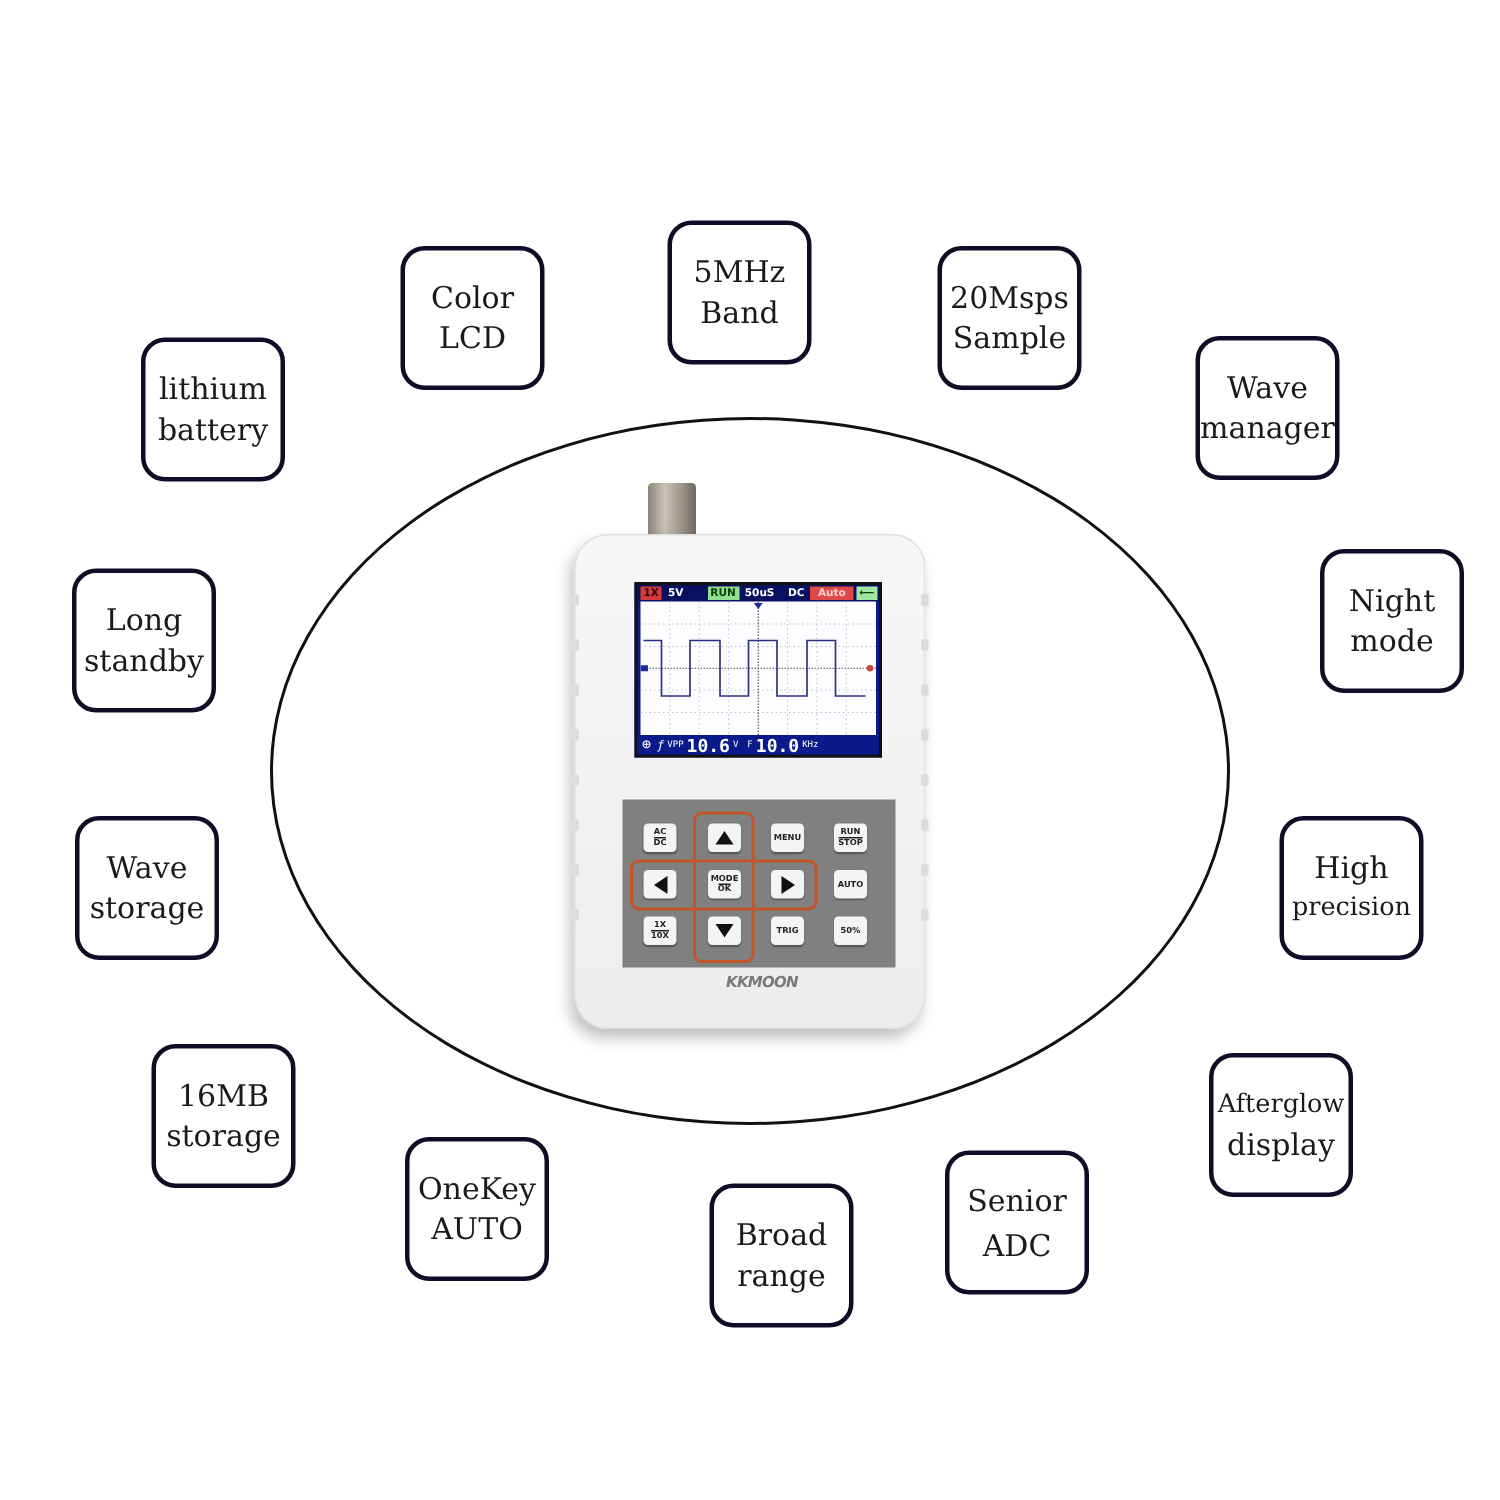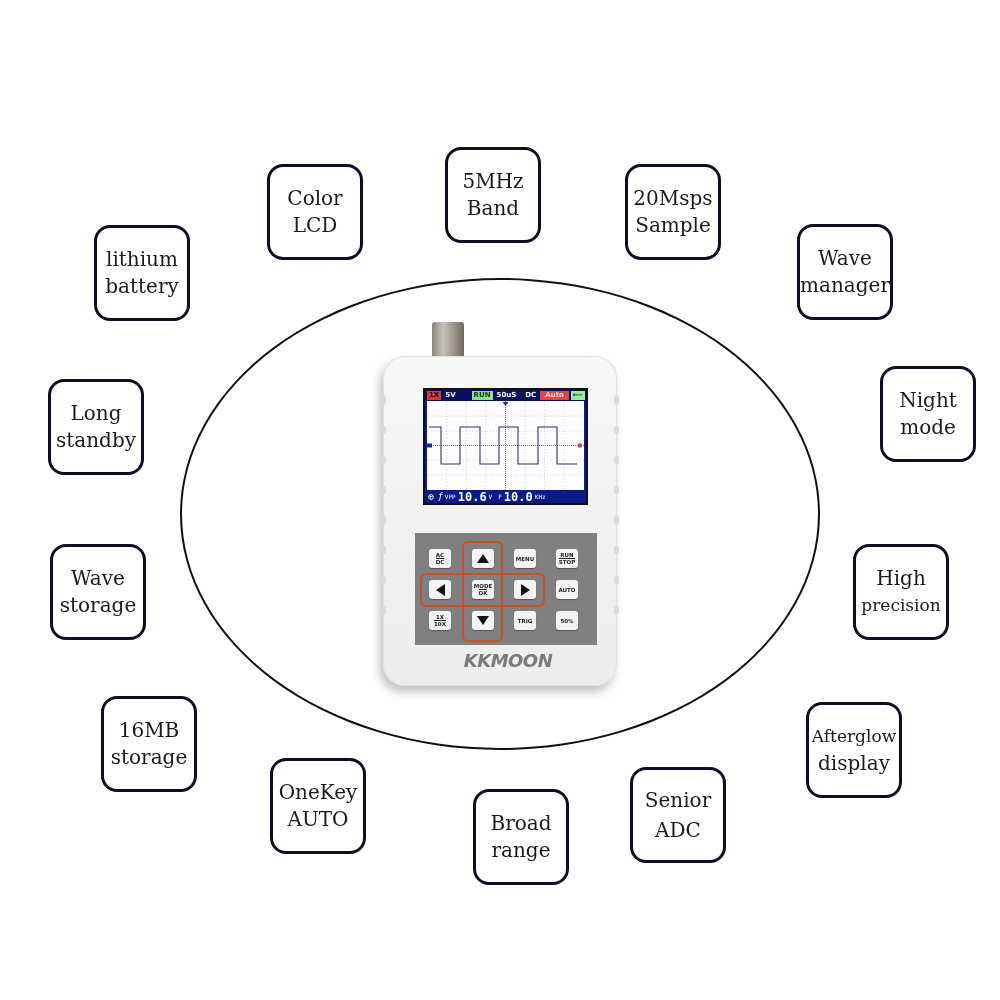--- a/index.html
+++ b/index.html
@@ -42,21 +42,21 @@
   .key { position:absolute; width:22px; height:19px; background:#f4f4f4; border-radius:3px;
          box-shadow:0 1px 1px rgba(0,0,0,0.35); display:flex; flex-direction:column;
          align-items:center; justify-content:center; font-family:"DejaVu Sans", sans-serif;
          font-size:5.5px; font-weight:bold; color:#222; line-height:6px; }
   .key .frac { border-top:0.8px solid #222; }
   .cross { position:absolute; border:2px solid #c4552a; box-sizing:border-box; }
   .tri { width:0; height:0; }
 
   .logo { position:absolute; left:448px; top:650px; width:120px; text-align:center;
           font-family:"DejaVu Sans", sans-serif; font-style:italic; font-weight:bold;
-          font-size:18px; color:#7a7a7a; letter-spacing:-0.5px; }
+          font-size:10px; color:#7a7a7a; letter-spacing:-0.5px; }
 </style>
 </head>
 <body>
 
 <div class="ring"></div>
 
 <div class="feature" style="left:267px;top:164px;">
   <span class="l1">Color</span>
   <span class="l2">LCD</span>
 </div>

